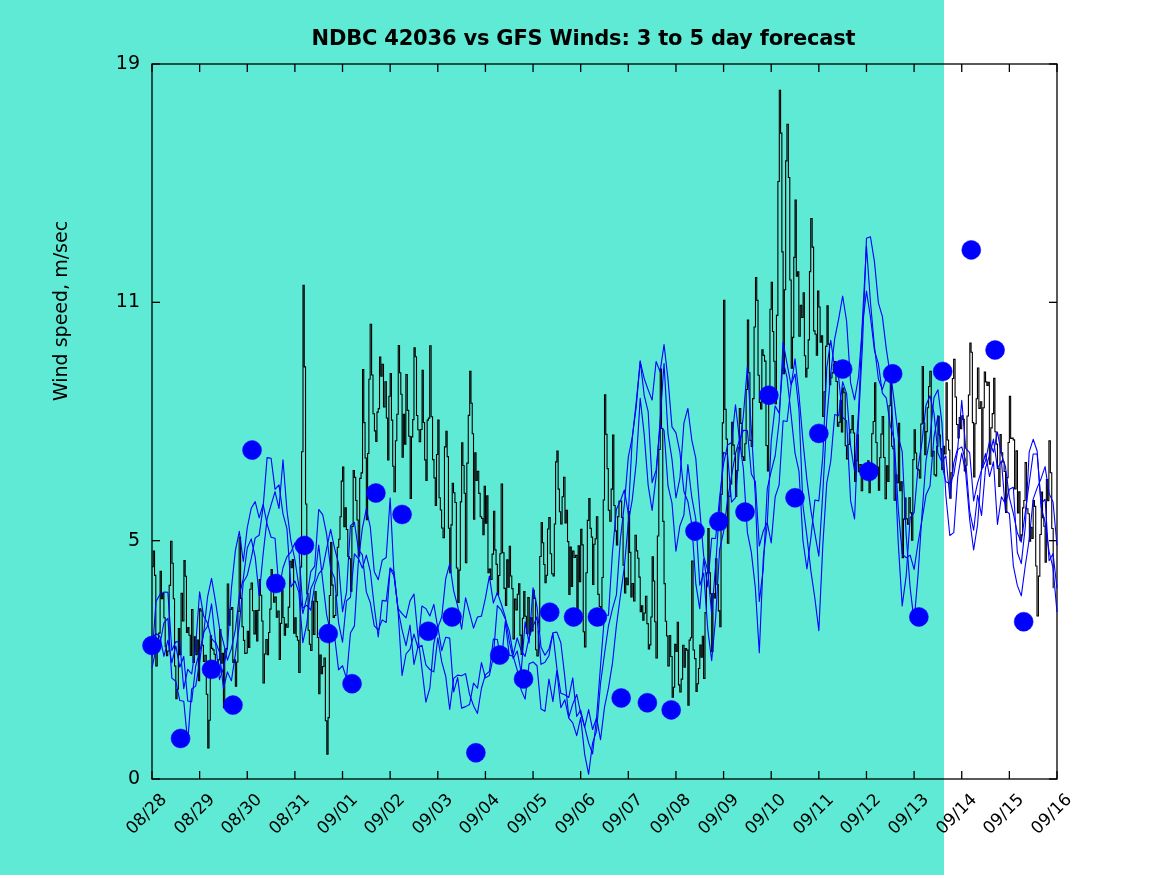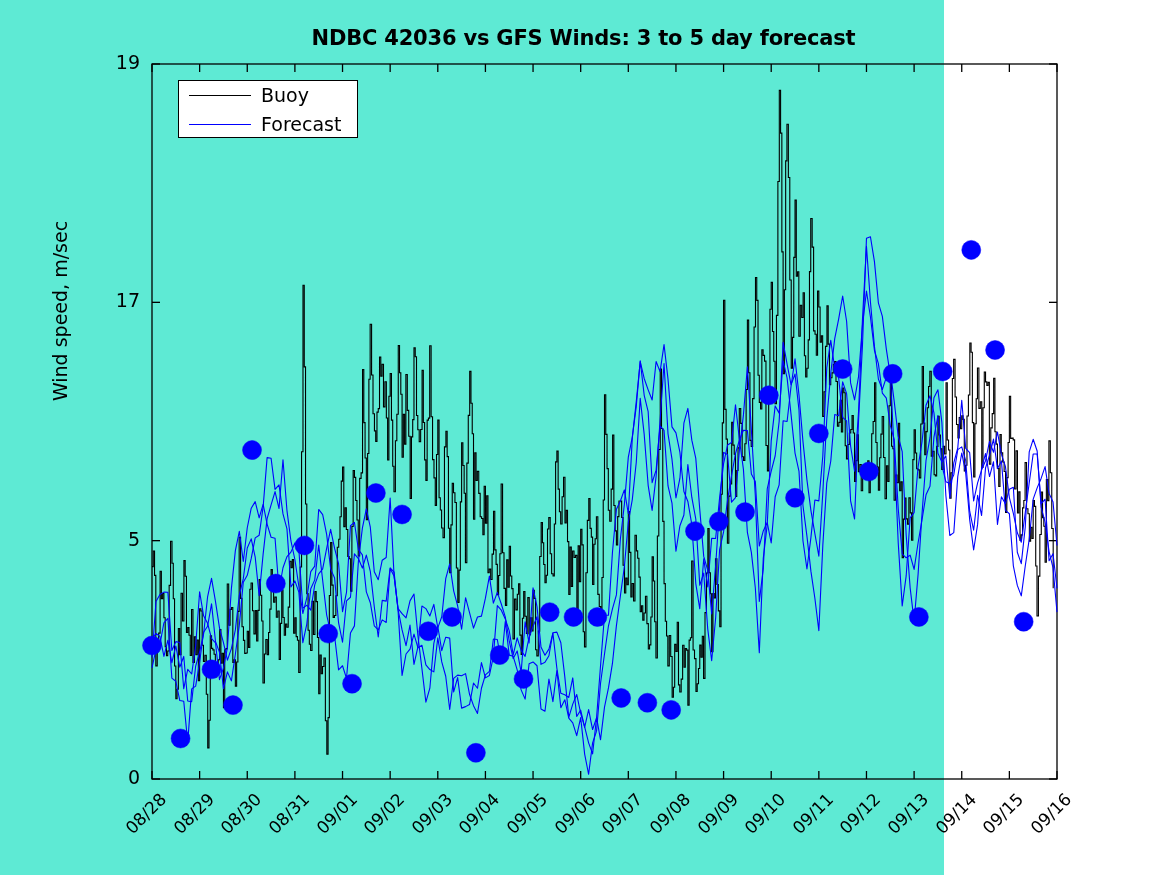--- a/index.html
+++ b/index.html
@@ -100,21 +100,21 @@
 
 <div id="figure">
 
   <div id="chart-title">NDBC 42036 vs GFS Winds: 3 to 5 day forecast</div>
 
   <div id="ylabel">Wind speed, m/sec</div>
 
   <div id="ytick-labels">
       <div class="ytick-label" style="left: 80px; top: 766px;">0</div>
       <div class="ytick-label" style="left: 80px; top: 527.667px;">5</div>
-      <div class="ytick-label" style="left: 80px; top: 289.333px;">17</div>
+      <div class="ytick-label" style="left: 80px; top: 289.333px;">11</div>
       <div class="ytick-label" style="left: 80px; top: 51px;">19</div>
     </div>
   <div id="xtick-labels">
       <div class="xtick-label" style="left: 94px; top: 789px; width: 62px;">08/28</div>
       <div class="xtick-label" style="left: 141.632px; top: 789px; width: 62px;">08/29</div>
       <div class="xtick-label" style="left: 189.263px; top: 789px; width: 62px;">08/30</div>
       <div class="xtick-label" style="left: 236.895px; top: 789px; width: 62px;">08/31</div>
       <div class="xtick-label" style="left: 284.526px; top: 789px; width: 62px;">09/01</div>
       <div class="xtick-label" style="left: 332.158px; top: 789px; width: 62px;">09/02</div>
       <div class="xtick-label" style="left: 379.789px; top: 789px; width: 62px;">09/03</div>
@@ -226,24 +226,14 @@
         <circle cx="868.86" cy="471.55" r="9.5" fill="#0000ff" stroke="#0000ff" stroke-width="0.5"></circle>
         <circle cx="892.67" cy="373.83" r="9.5" fill="#0000ff" stroke="#0000ff" stroke-width="0.5"></circle>
         <circle cx="918.87" cy="616.93" r="9.5" fill="#0000ff" stroke="#0000ff" stroke-width="0.5"></circle>
         <circle cx="942.68" cy="371.45" r="9.5" fill="#0000ff" stroke="#0000ff" stroke-width="0.5"></circle>
         <circle cx="971.26" cy="249.90" r="9.5" fill="#0000ff" stroke="#0000ff" stroke-width="0.5"></circle>
         <circle cx="995.08" cy="350.00" r="9.5" fill="#0000ff" stroke="#0000ff" stroke-width="0.5"></circle>
         <circle cx="1023.66" cy="621.70" r="9.5" fill="#0000ff" stroke="#0000ff" stroke-width="0.5"></circle>
       </g>
   </svg>
 
-  <div id="legend-box">
-    <div class="legend-row" style="top:0px;">
-      <div class="legend-swatch" style="border-top-color:#000000;"></div>
-      <div class="legend-text">Buoy</div>
-    </div>
-    <div class="legend-row" style="top:29px;">
-      <div class="legend-swatch" style="border-top-color:#0000ff;"></div>
-      <div class="legend-text">Forecast</div>
-    </div>
-  </div>
 
 </div>
 
 </body></html>

